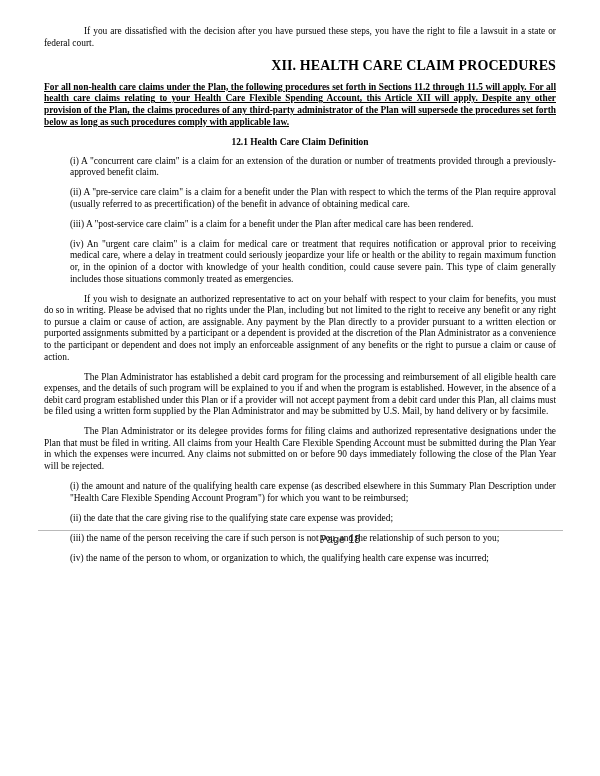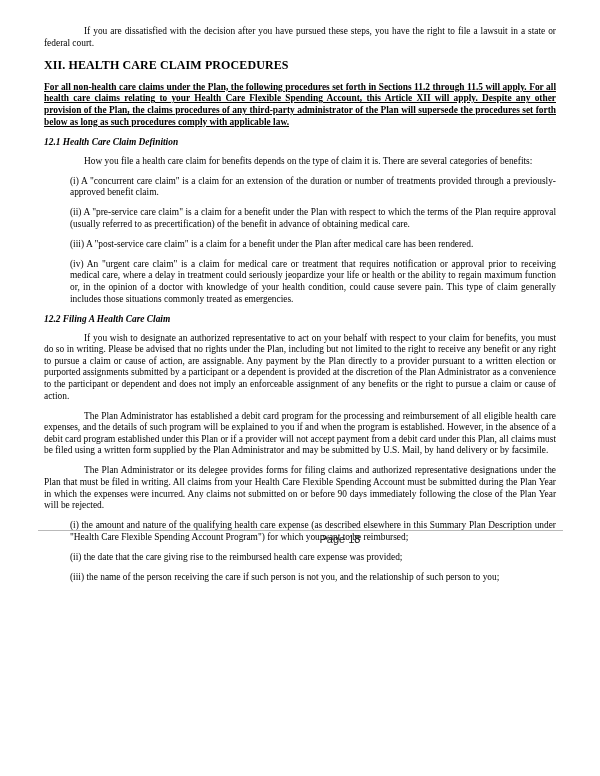--- a/index.html
+++ b/index.html
@@ -30,39 +30,38 @@
     -webkit-hyphens: none;
     hyphens: none;
   }
   p {
     margin: 0 0 8.4px 0;
   }
   .para {
     text-indent: 40px;
   }
   .center-heading {
-    text-align: left;
+    text-align: right;
     font-weight: bold;
-    font-size: 12px;
+    font-size: 14px;
     margin: 11px 0 10px 0;
     text-indent: 0;
     letter-spacing: 0.1px;
   }
   .bold-underline {
     font-weight: bold;
     text-decoration: underline;
     text-indent: 0;
     text-align: justify;
   }
   .sub-heading {
     font-weight: bold;
     text-indent: 0;
     margin: 0 0 7.5px 0;
-    text-align: left;
-    font-style: italic;
+    text-align: center;
   }
   .list-item {
     margin-left: 26px;
     width: 486px;
     text-indent: 0;
     margin-bottom: 8.4px;
     text-align: justify;
   }
   .footer {
     position: absolute;
@@ -98,37 +97,36 @@
   <div class="doc-body">
 
     <p class="para">If you are dissatisfied with the decision after you have pursued these steps, you have the right to file a lawsuit in a state or federal court.</p>
 
     <p class="center-heading">XII. HEALTH CARE CLAIM PROCEDURES</p>
 
     <p class="bold-underline">For all non-health care claims under the Plan, the following procedures set forth in Sections 11.2 through 11.5 will apply. For all health care claims relating to your Health Care Flexible Spending Account, this Article XII will apply. Despite any other provision of the Plan, the claims procedures of any third-party administrator of the Plan will supersede the procedures set forth below as long as such procedures comply with applicable law.</p>
 
     <p class="sub-heading">12.1 Health Care Claim Definition</p>
 
-    <p class="para">How you file a health care claim for benefits depends on the type of claim it is. There are several categories of benefits:</p>
 
     <p class="list-item">(i) A "concurrent care claim" is a claim for an extension of the duration or number of treatments provided through a previously-approved benefit claim.</p>
     <p class="list-item">(ii) A "pre-service care claim" is a claim for a benefit under the Plan with respect to which the terms of the Plan require approval (usually referred to as precertification) of the benefit in advance of obtaining medical care.</p>
     <p class="list-item">(iii) A "post-service care claim" is a claim for a benefit under the Plan after medical care has been rendered.</p>
     <p class="list-item">(iv) An "urgent care claim" is a claim for medical care or treatment that requires notification or approval prior to receiving medical care, where a delay in treatment could seriously jeopardize your life or health or the ability to regain maximum function or, in the opinion of a doctor with knowledge of your health condition, could cause severe pain. This type of claim generally includes those situations commonly treated as emergencies.</p>
 
-    <p class="sub-heading">12.2 Filing A Health Care Claim</p>
 
     <p class="para">If you wish to designate an authorized representative to act on your behalf with respect to your claim for benefits, you must do so in writing. Please be advised that no rights under the Plan, including but not limited to the right to receive any benefit or any right to pursue a claim or cause of action, are assignable. Any payment by the Plan directly to a provider pursuant to a written election or purported assignments submitted by a participant or a dependent is provided at the discretion of the Plan Administrator as a convenience to the participant or dependent and does not imply an enforceable assignment of any benefits or the right to pursue a claim or cause of action.</p>
     <p class="para">The Plan Administrator has established a debit card program for the processing and reimbursement of all eligible health care expenses, and the details of such program will be explained to you if and when the program is established. However, in the absence of a debit card program established under this Plan or if a provider will not accept payment from a debit card under this Plan, all claims must be filed using a written form supplied by the Plan Administrator and may be submitted by U.S. Mail, by hand delivery or by facsimile.</p>
     <p class="para">The Plan Administrator or its delegee provides forms for filing claims and authorized representative designations under the Plan that must be filed in writing. All claims from your Health Care Flexible Spending Account must be submitted during the Plan Year in which the expenses were incurred. Any claims not submitted on or before 90 days immediately following the close of the Plan Year will be rejected.</p>
 
 
     <p class="list-item">(i) the amount and nature of the qualifying health care expense (as described elsewhere in this Summary Plan Description under "Health Care Flexible Spending Account Program") for which you want to be reimbursed;</p>
-    <p class="list-item">(ii) the date that the care giving rise to the reimbursed health care expense was provided;</p>
+    <p class="list-item">(ii) the date that the care giving rise to the qualifying state care expense was provided;</p>
     <p class="list-item">(iii) the name of the person receiving the care if such person is not you, and the relationship of such person to you;</p>
+    <p class="list-item">(iv) the name of the person to whom, or organization to which, the qualifying health care expense was incurred;</p>
 
   </div>
 
   <div class="footer">
     <div class="footer-rule"></div>
     <div class="footer-text">Page 18</div>
   </div>
 </div>
 
 </body></html>

